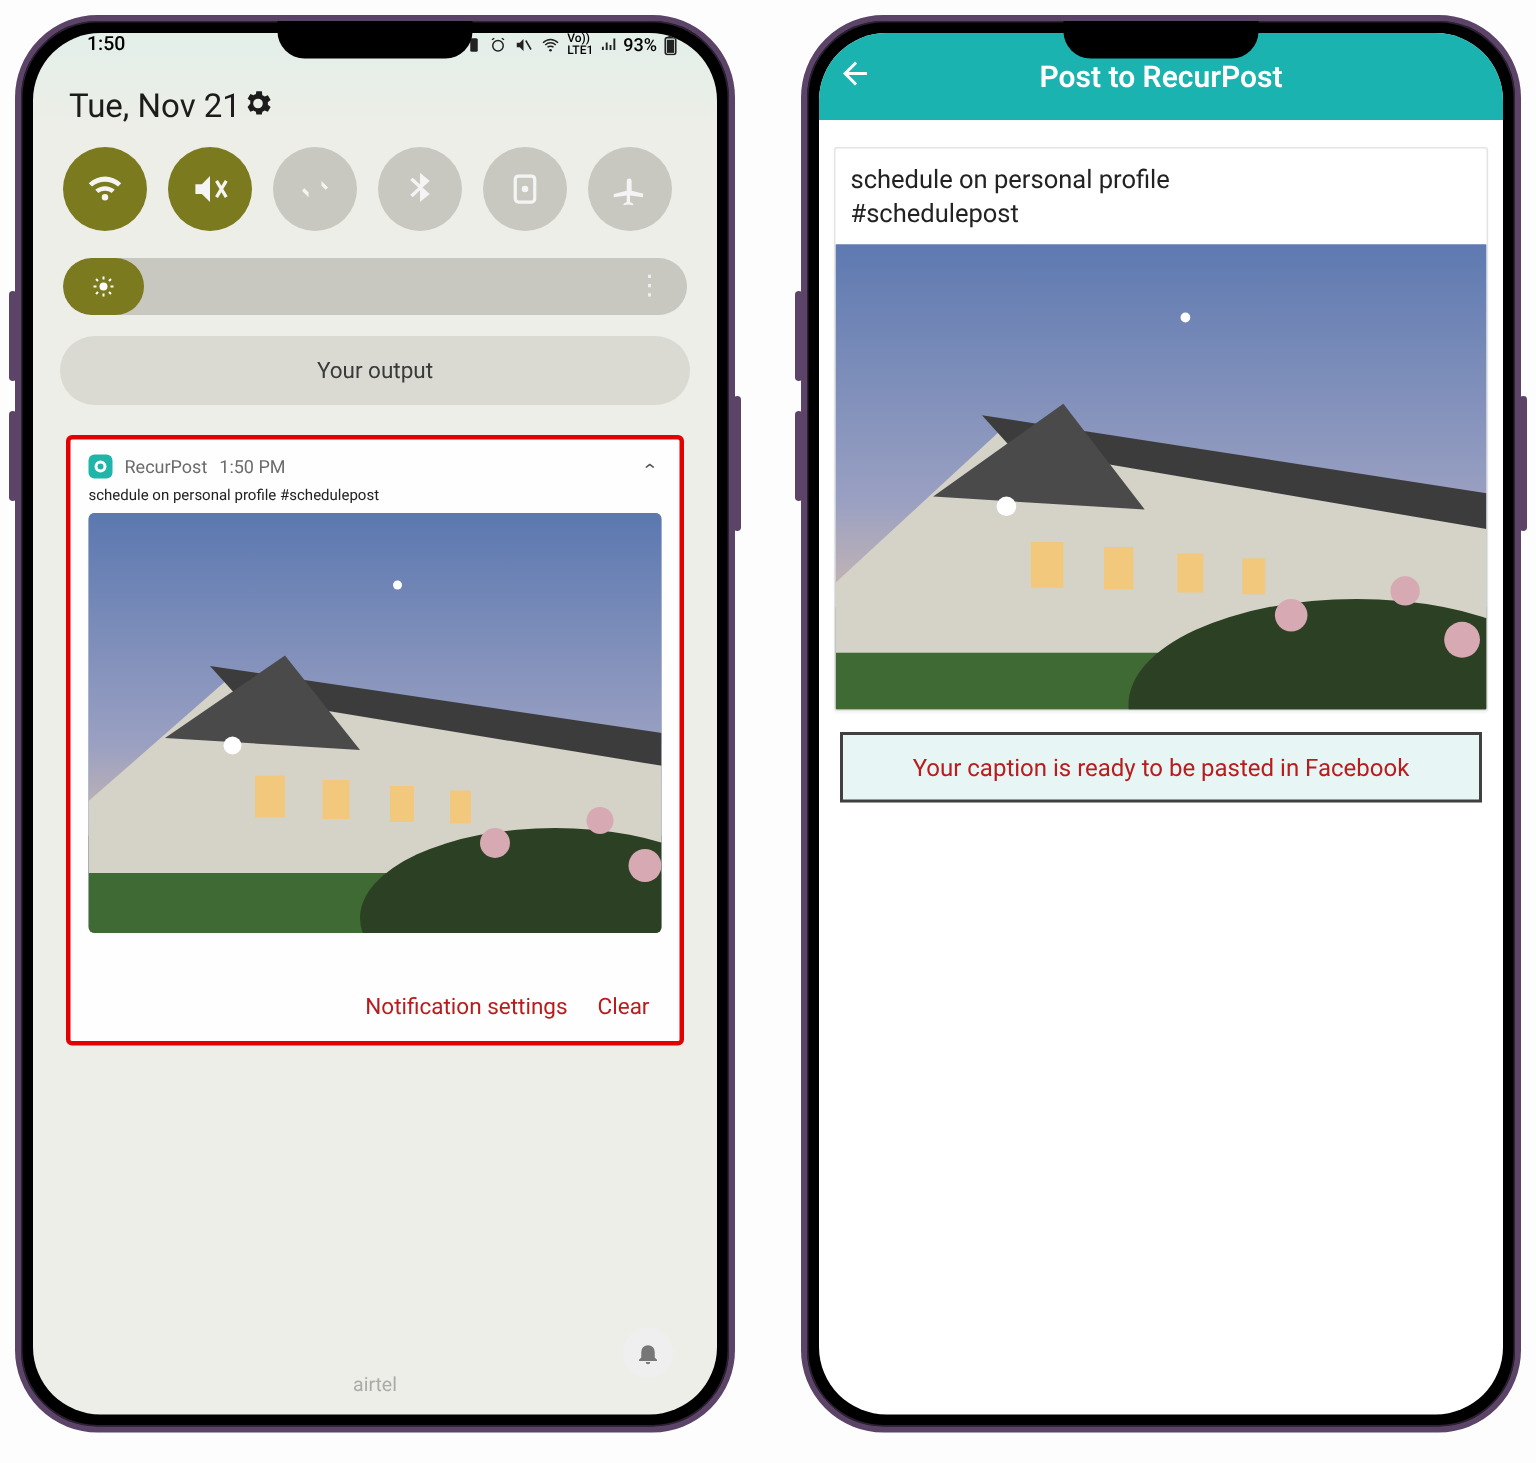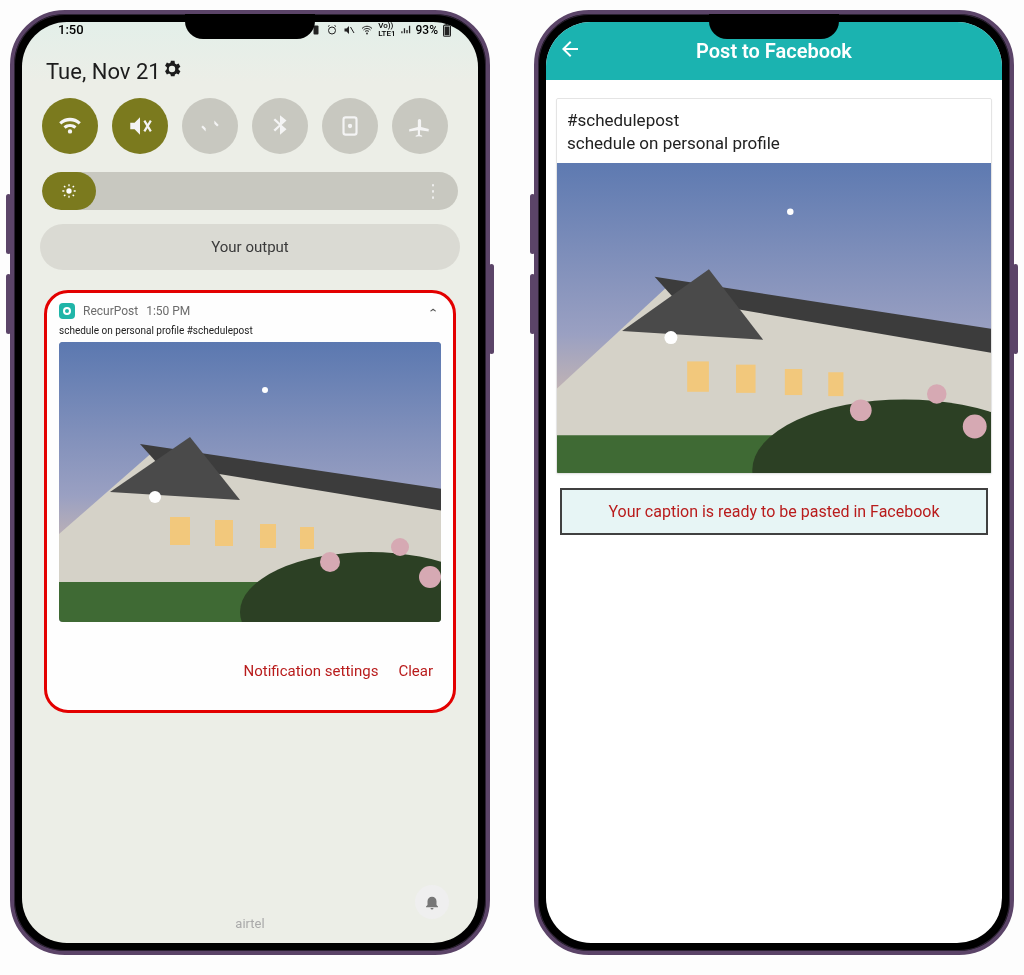--- a/index.html
+++ b/index.html
@@ -161,23 +161,23 @@
     border-radius: 26px;
     padding: 14px 0;
     text-align: center;
     font-size: 15px;
     color: #3a3a3a;
   }
 
   .notif-card {
     margin: 20px 8px 0 8px;
     background: #fefefe;
-    border-radius: 24px;
+    border-radius: 4px;
     border: 3px solid #e30000;
-    padding: 10px 12px 28px 12px;
+    padding: 10px 12px 12px 12px;
     position: relative;
   }
   .notif-head {
     display: flex;
     align-items: center;
     gap: 8px;
     font-size: 12px;
     color: #6b6b6b;
     padding-bottom: 6px;
   }
@@ -494,28 +494,28 @@
   <div class="side-btn pw"></div>
   <div class="notch"></div>
   <div class="screen right-screen">
 
     <div class="app-header">
       <div class="back-arrow">
         <svg viewBox="0 0 24 24">
             <path d="M20 11H7.8l5.6-5.6L12 4l-8 8 8 8 1.4-1.4L7.8 13H20z"></path>
           </svg>
       </div>
-      <div class="app-title">Post to Facebook</div>
+      <div class="app-title">Post to RecurPost</div>
     </div>
 
     <div class="app-body">
       <div class="post-card">
         <div class="post-text">
+          <div>schedule on personal profile</div>
           <div>#schedulepost</div>
-          <div>schedule on personal profile</div>
         </div>
         <div class="post-image">
           <svg class="photo-svg" viewBox="0 0 400 300" preserveAspectRatio="xMidYMid slice">
             <defs>
               <linearGradient id="sky2" x1="0" y1="0" x2="0" y2="1">
                 <stop offset="0%" stop-color="#5b78b0"></stop>
                 <stop offset="55%" stop-color="#9aa0c2"></stop>
                 <stop offset="75%" stop-color="#c7b6b2"></stop>
               </linearGradient>
             </defs>

